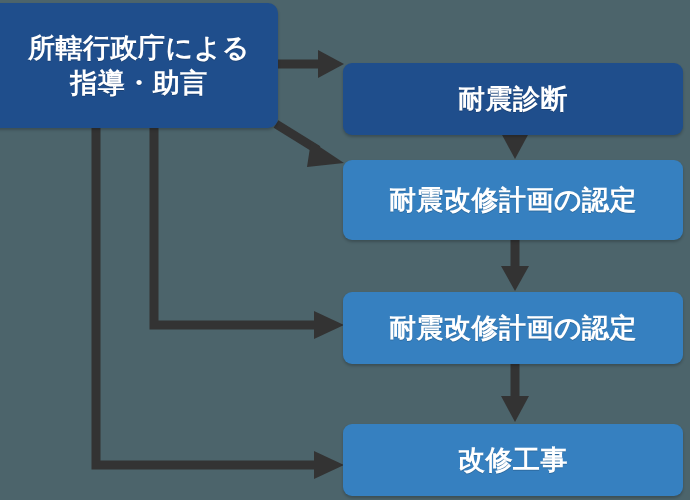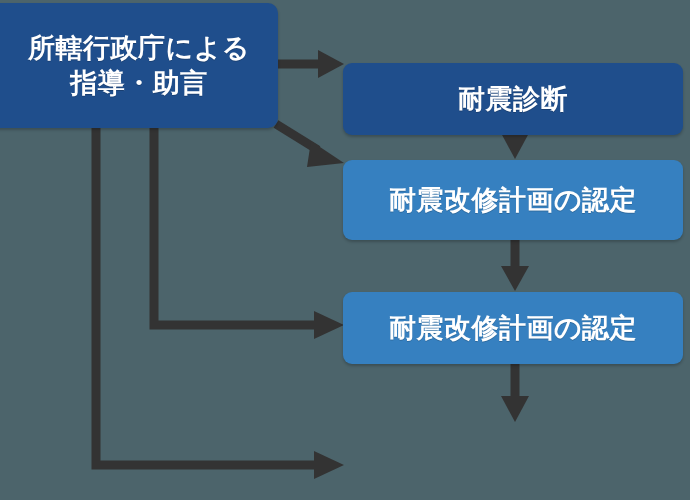--- a/index.html
+++ b/index.html
@@ -166,14 +166,17 @@
   </div>
 
   <div class="node" id="node-plan-approval-1">
     <span class="label">耐震改修計画の認定</span>
   </div>
 
   <div class="node" id="node-plan-approval-2">
     <span class="label">耐震改修計画の認定</span>
   </div>
 
+  <div class="node" id="node-retrofit-work">
+    <span class="label">改修工事</span>
+  </div>
 
 </div>
 
 </body></html>

